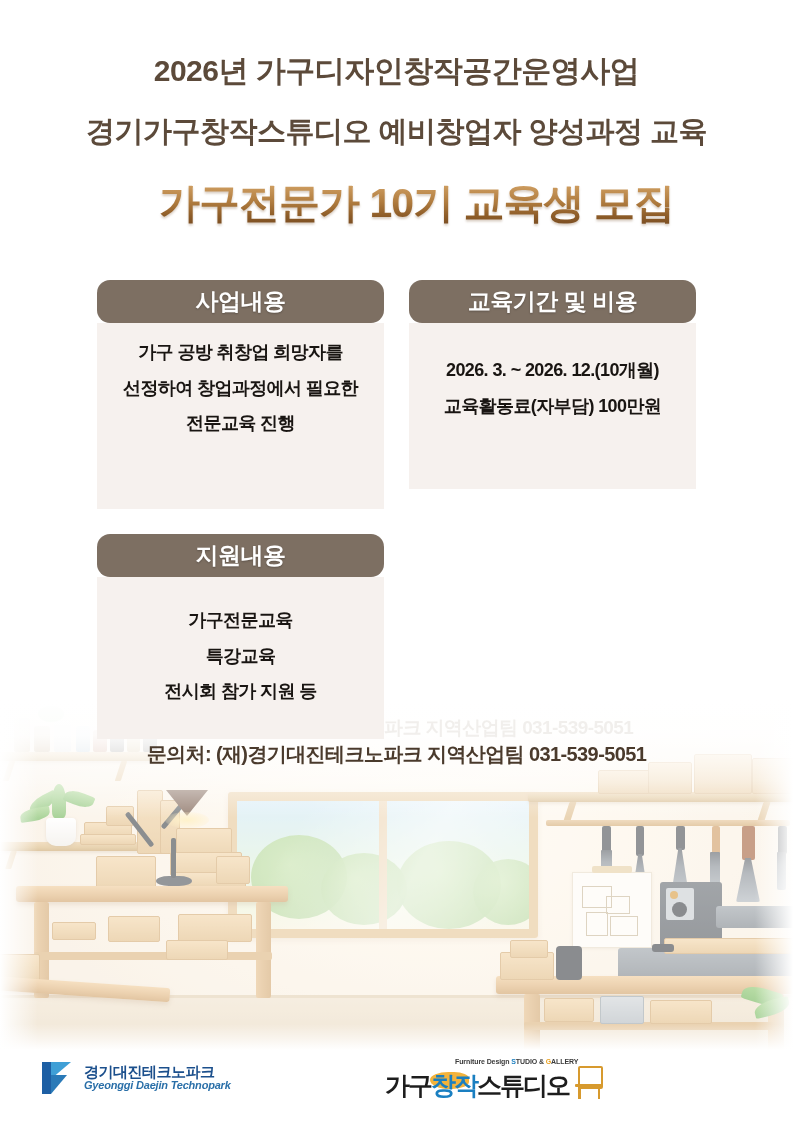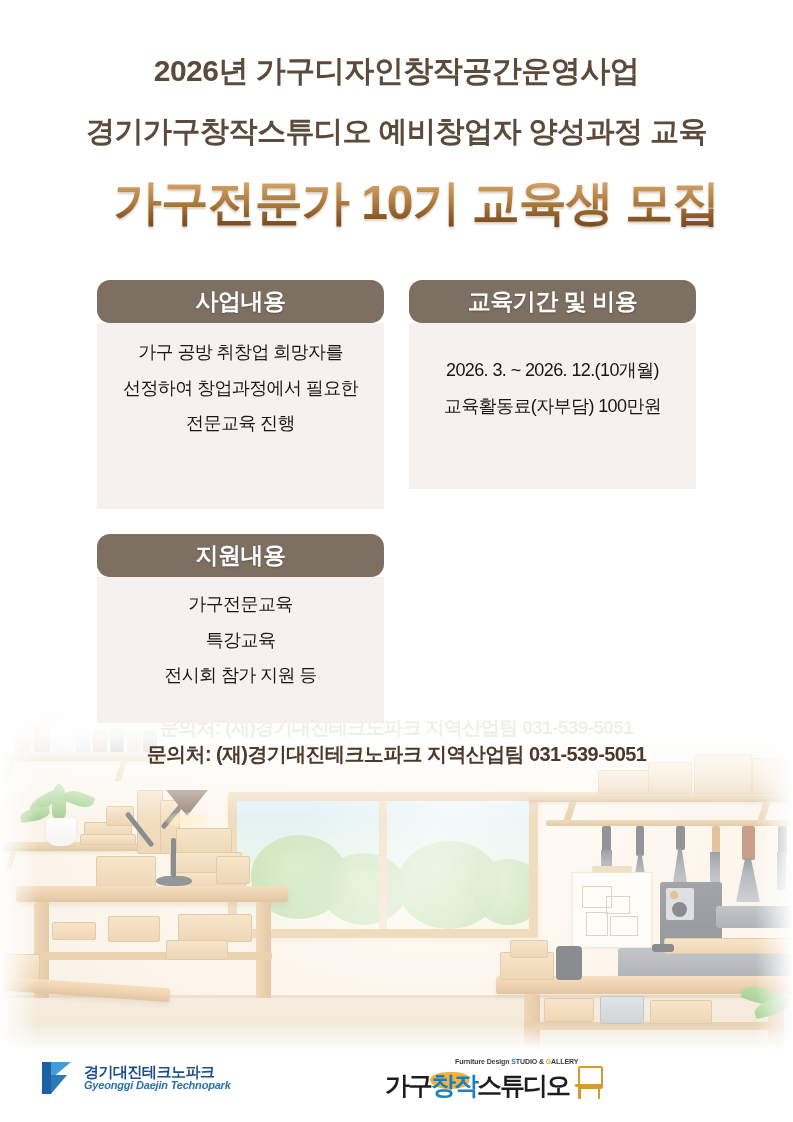--- a/index.html
+++ b/index.html
@@ -41,21 +41,21 @@
     font-size: 30px;
     line-height: 38px;
   }
   .h-line2 {
     font-size: 29px;
     line-height: 38px;
     margin-top: 22px;
   }
   .h-line3 {
     margin-top: 26px;
-    font-size: 48px;
+    font-size: 41px;
     line-height: 54px;
     font-weight: 800;
     letter-spacing: -1px;
     white-space: nowrap;
     background: linear-gradient(180deg,
         #e0b887 0%,
         #cb9a5d 20%,
         #b07c3f 48%,
         #8d5c28 74%,
         #6f4620 100%);
@@ -99,27 +99,27 @@
     padding: 18px 10px 22px;
     text-align: center;
   }
   .box-body.tall  { min-height: 146px; }
   .box-body.short { min-height: 108px; }
   .box-body p {
     margin: 0 0 13px;
     font-size: 18px;
     line-height: 1.25;
     color: #191512;
-    font-weight: 400;
+    font-weight: 700;
     letter-spacing: -0.6px;
     white-space: nowrap;
   }
   .box-body p:last-child { margin-bottom: 0; }
   .box-body.pad-top { padding-top: 36px; }
-  .box-body.pad-top2 { padding-top: 16px; }
+  .box-body.pad-top2 { padding-top: 32px; }
 
   
   .contact {
     position: absolute;
     top: 741px;
     left: 0;
     width: 793px;
     text-align: center;
     z-index: 7;
     font-size: 20px;

